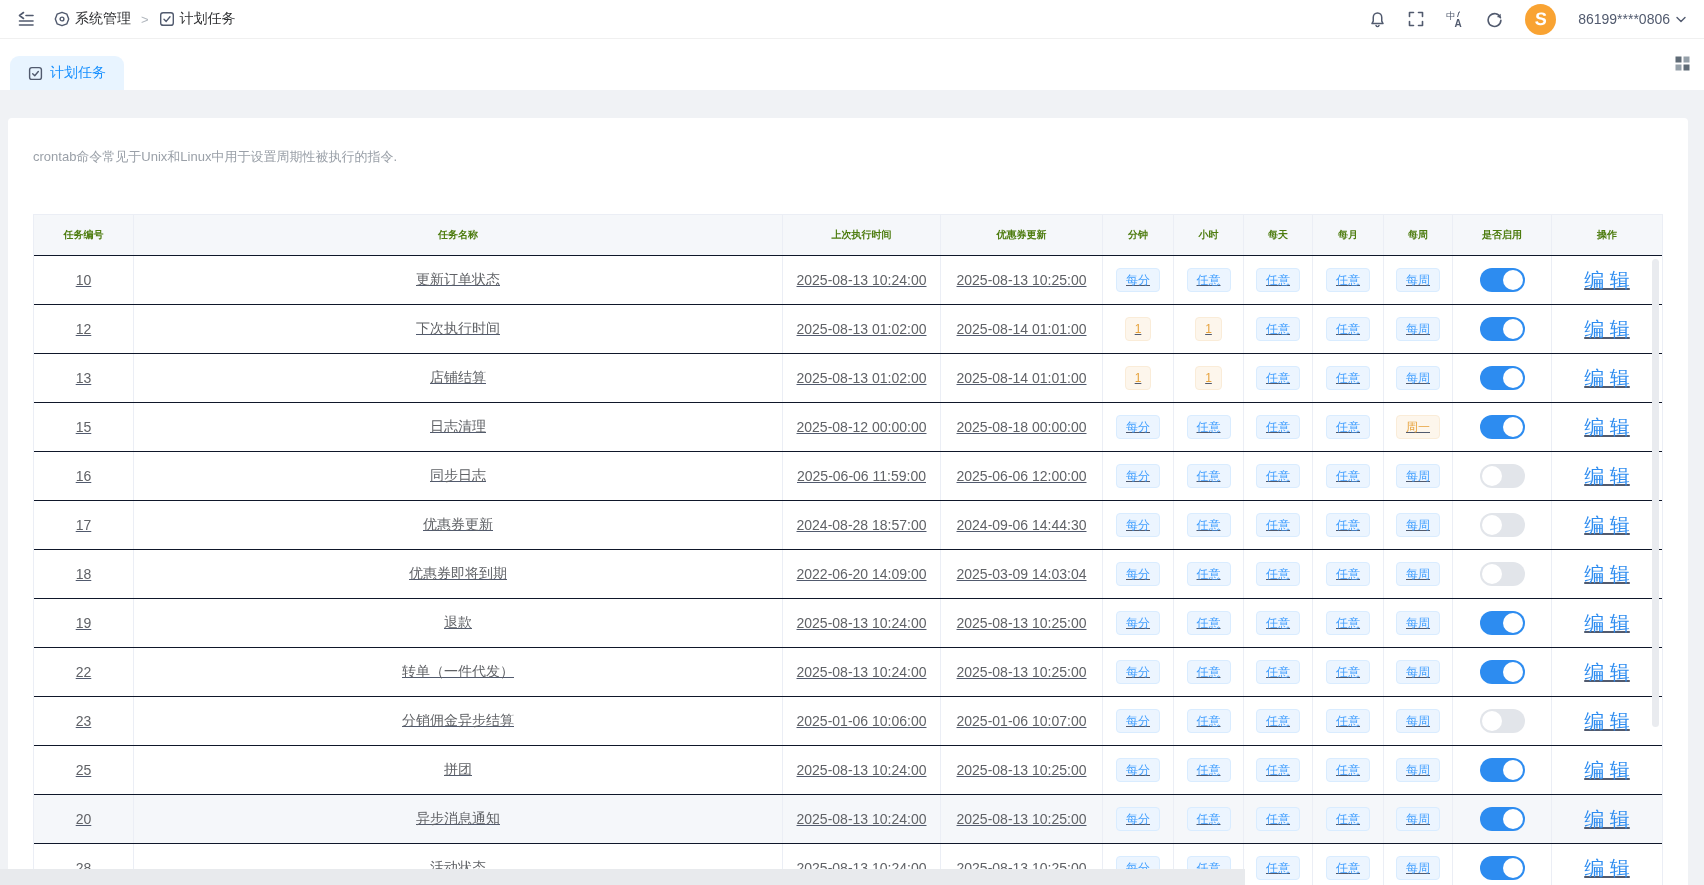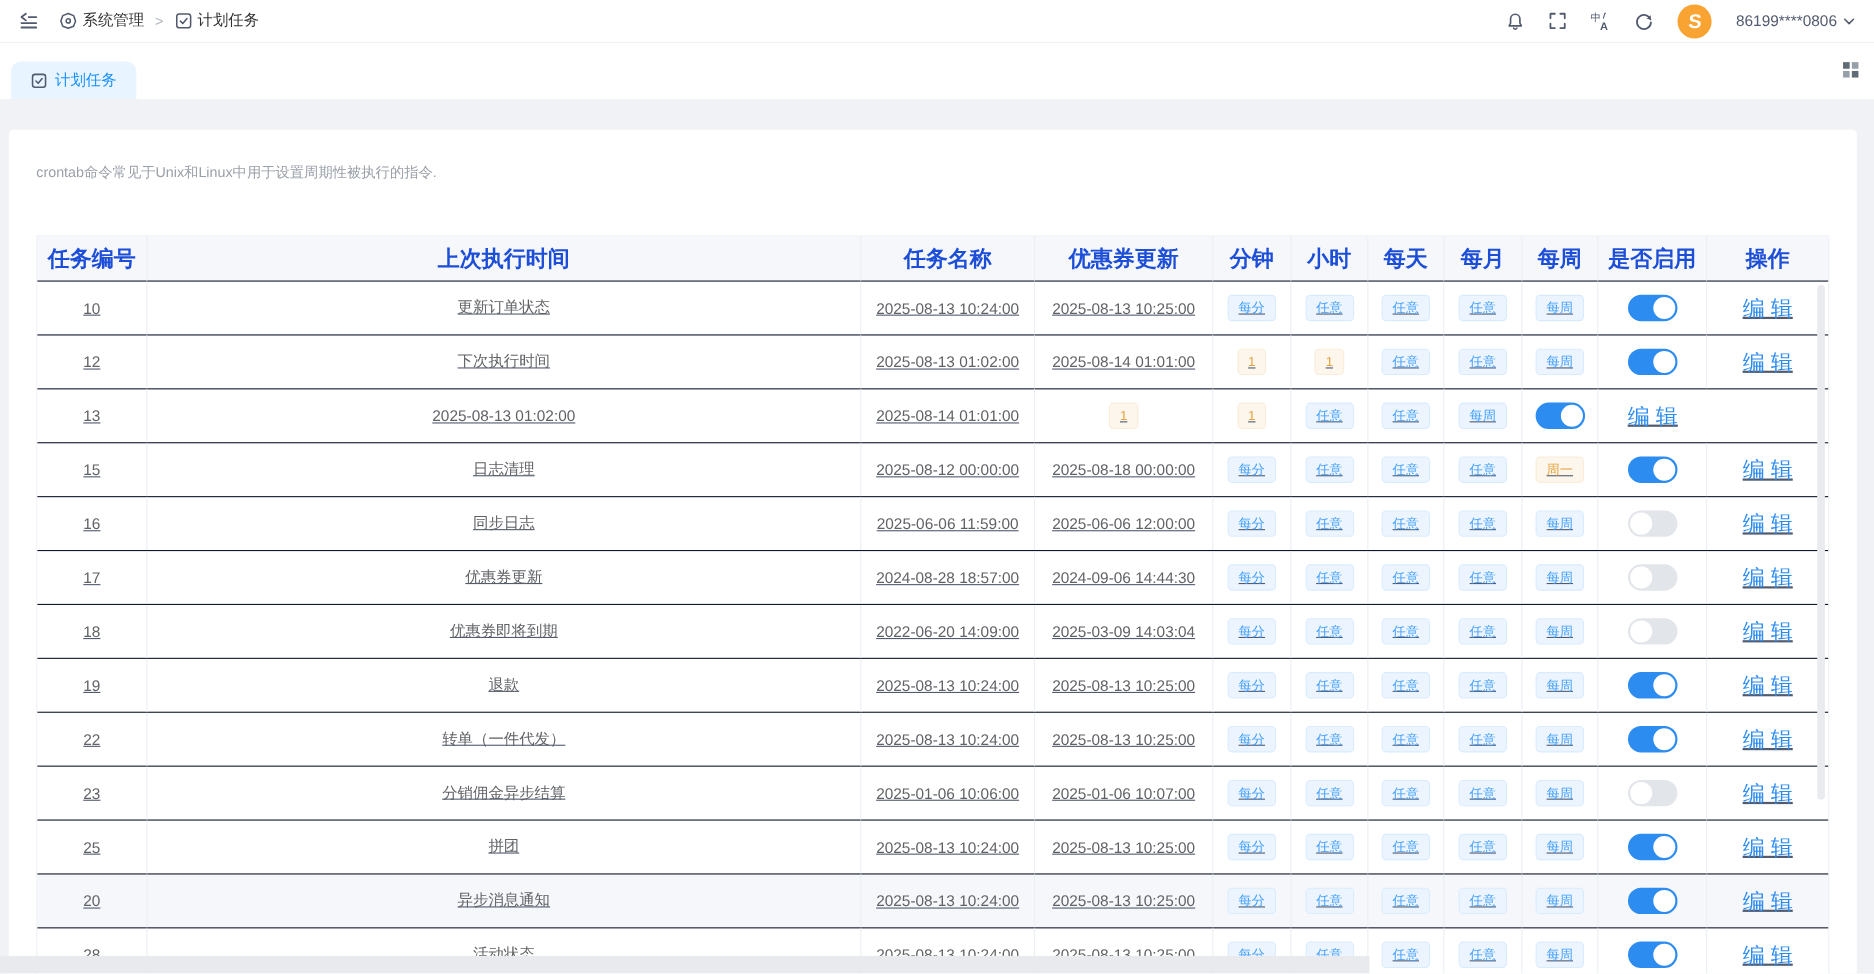--- a/index.html
+++ b/index.html
@@ -52,21 +52,21 @@
   .tr {
     display: grid;
     grid-template-columns: 100px 1fr 158px 162px 71px 70px 69px 71px 69px 99px 110px;
   }
   .th, .td {
     display:flex; align-items:center; justify-content:center;
     border-right: 1px solid #ebeef5; text-align:center;
   }
   .th:last-child, .td:last-child { border-right: none; }
   .thead { height: 40px; background: #f5f7fa; }
-  .th { font-size: 20px; font-weight: bold; color: #1d4ed8; }
+  .th { font-size: 10px; font-weight: bold; color: #4d7c0f; }
   .tbody .tr { height: 49px; border-top: 1px solid #0f172a; background:#fff;text-decoration:underline; }
   .tbody .tr.hl { background: #f5f7fa; }
   .td { font-size: 14px; color: #606266; }
   .tag {
     display:inline-block; height:24px; line-height:22px; padding:0 9px;
     font-size:12px; border-radius:4px; border:1px solid transparent;
   }
   .tag.blue   { color:#409eff; background:#ecf5ff; border-color:#d9ecff; }
   .tag.orange { color:#e6a23c; background:#fdf6ec; border-color:#faecd8; }
   .switch {
@@ -186,22 +186,22 @@
     </svg>
   </span>
 </div>
 
 <div class="card">
   <p class="desc">crontab命令常见于Unix和Linux中用于设置周期性被执行的指令.</p>
 
   <div class="tbl">
     <div class="tr thead">
         <div class="th">任务编号</div>
+        <div class="th">任务名称</div>
         <div class="th">上次执行时间</div>
-        <div class="th">任务名称</div>
         <div class="th">优惠券更新</div>
         <div class="th">分钟</div>
         <div class="th">小时</div>
         <div class="th">每天</div>
         <div class="th">每月</div>
         <div class="th">每周</div>
         <div class="th">是否启用</div>
         <div class="th">操作</div>
       </div>
     <div class="tbody">
@@ -258,20 +258,21 @@
       <div class="switch on">
               <span class="knob"></span>
             </div>
     </div>
     <div class="td">
       <span class="edit-link">编 辑</span>
     </div>
   </div>
         <div class="tr">
     <div class="td">13</div>
+    <div class="td">店铺结算</div>
     <div class="td">2025-08-13 01:02:00</div>
     <div class="td">2025-08-14 01:01:00</div>
     <div class="td">
             <span class="tag orange">1</span>
           </div>
     <div class="td">
             <span class="tag orange">1</span>
           </div>
     <div class="td">
             <span class="tag blue">任意</span>

